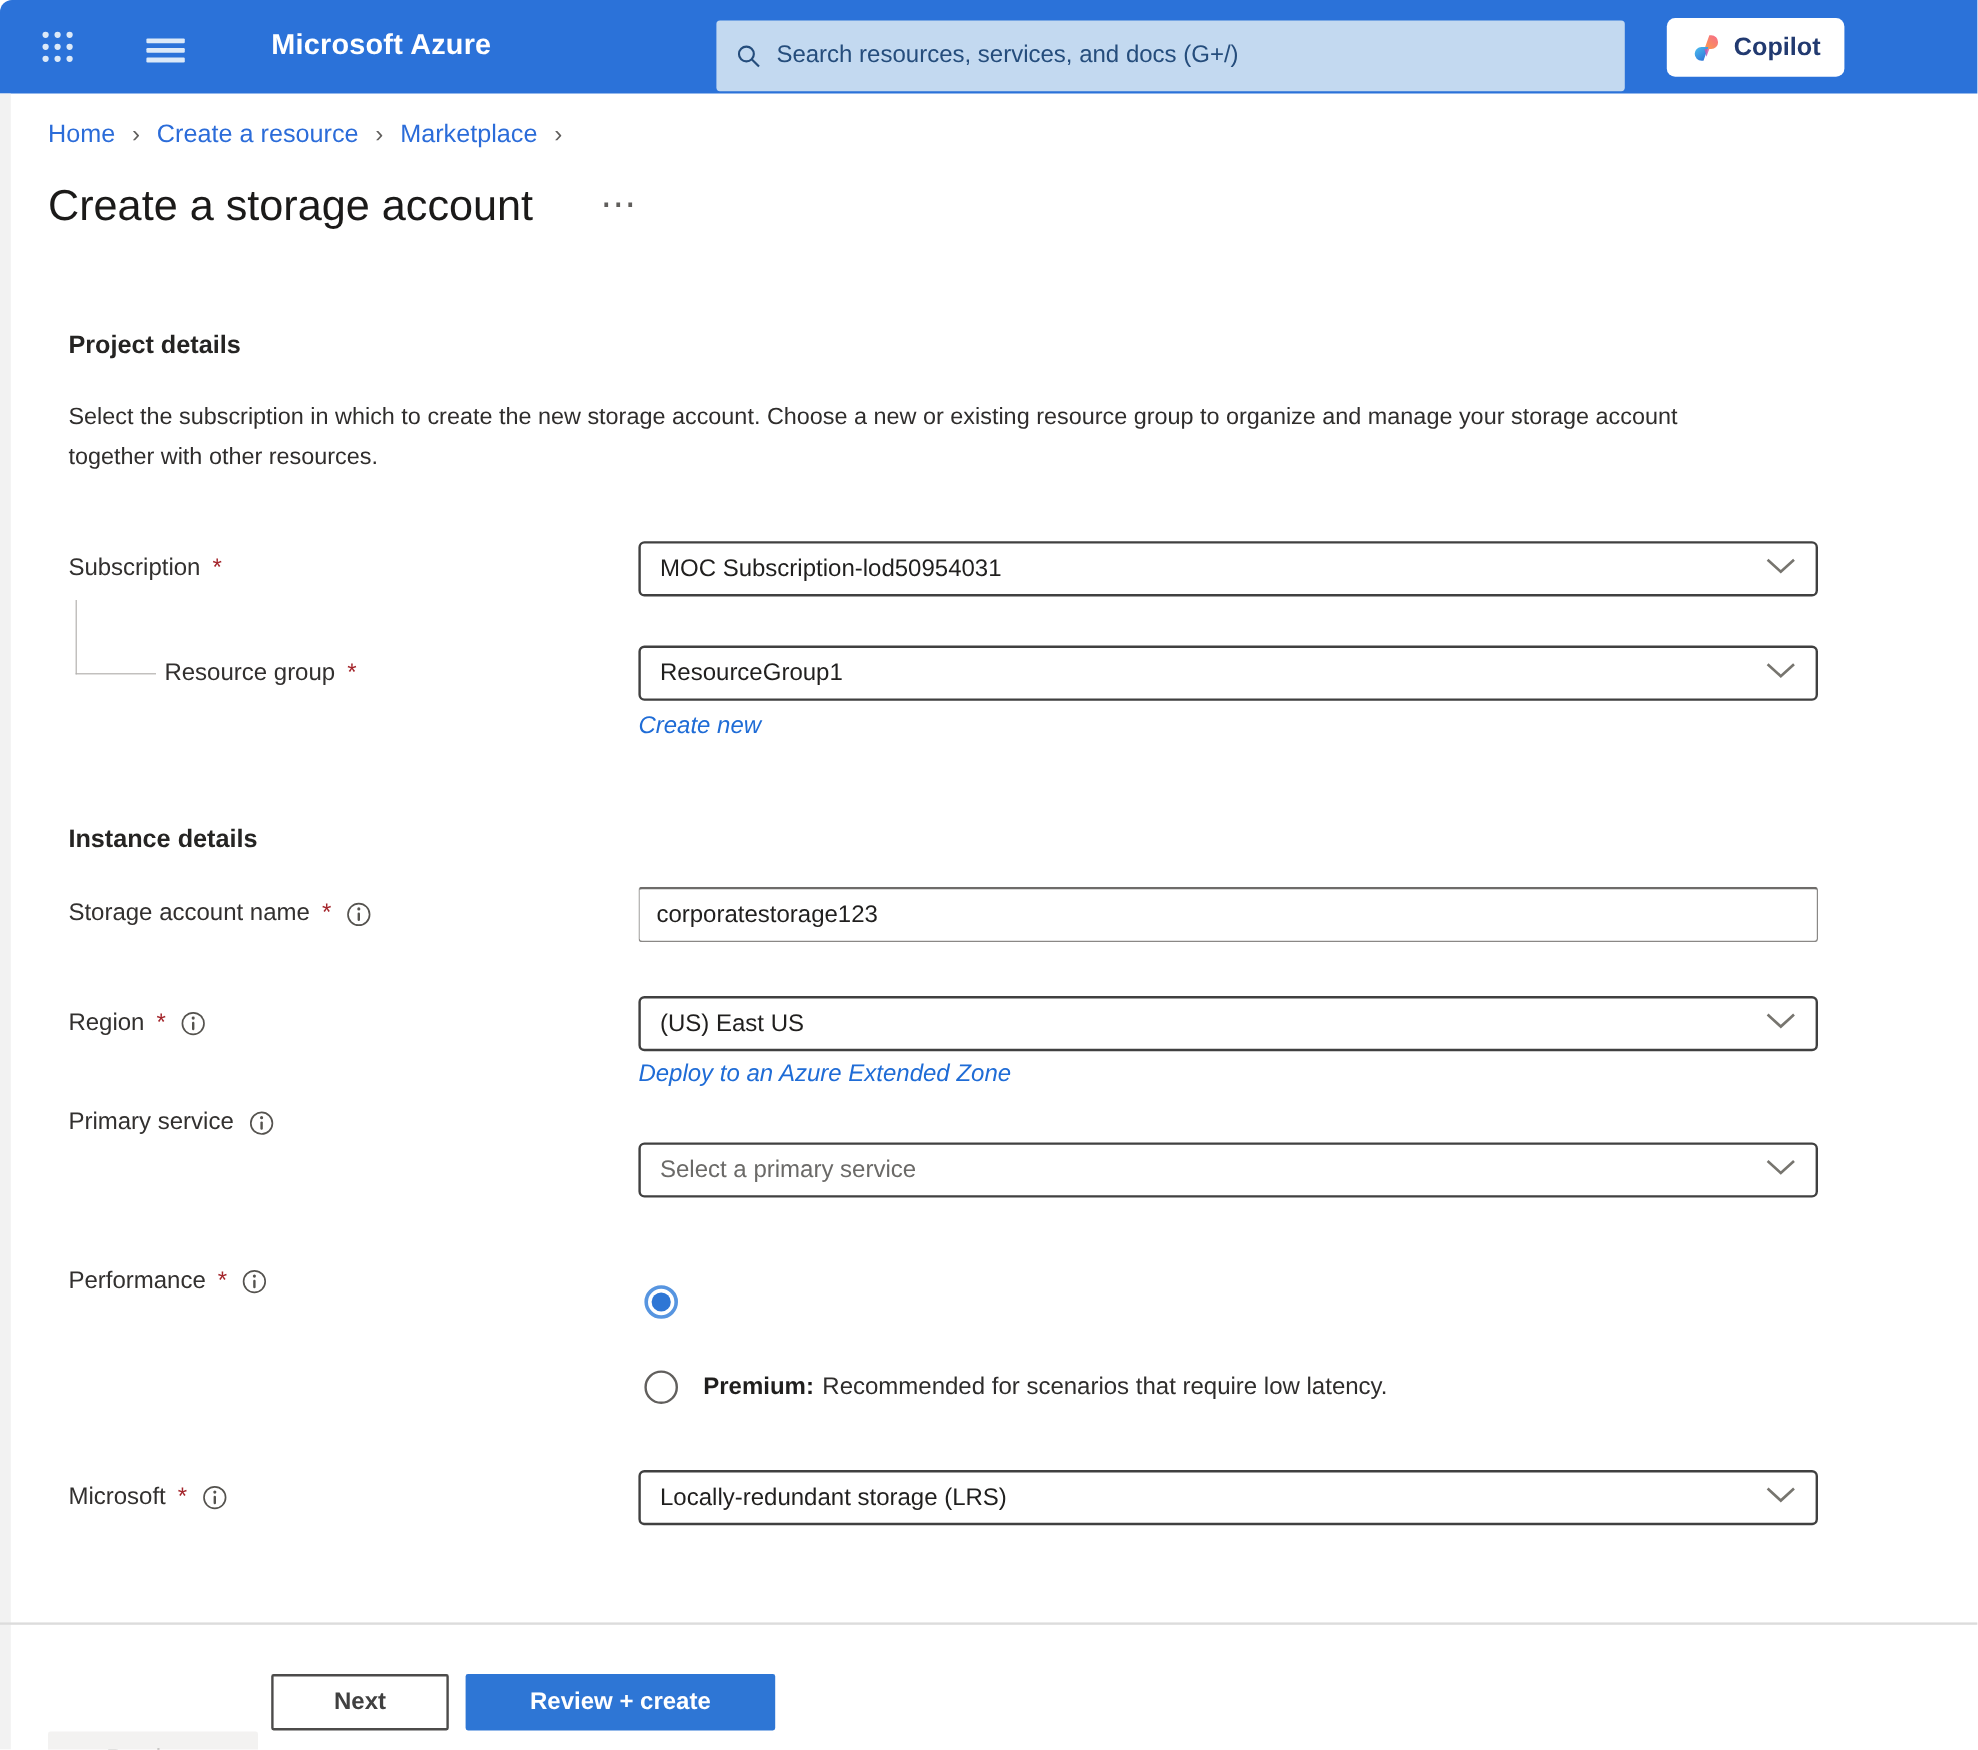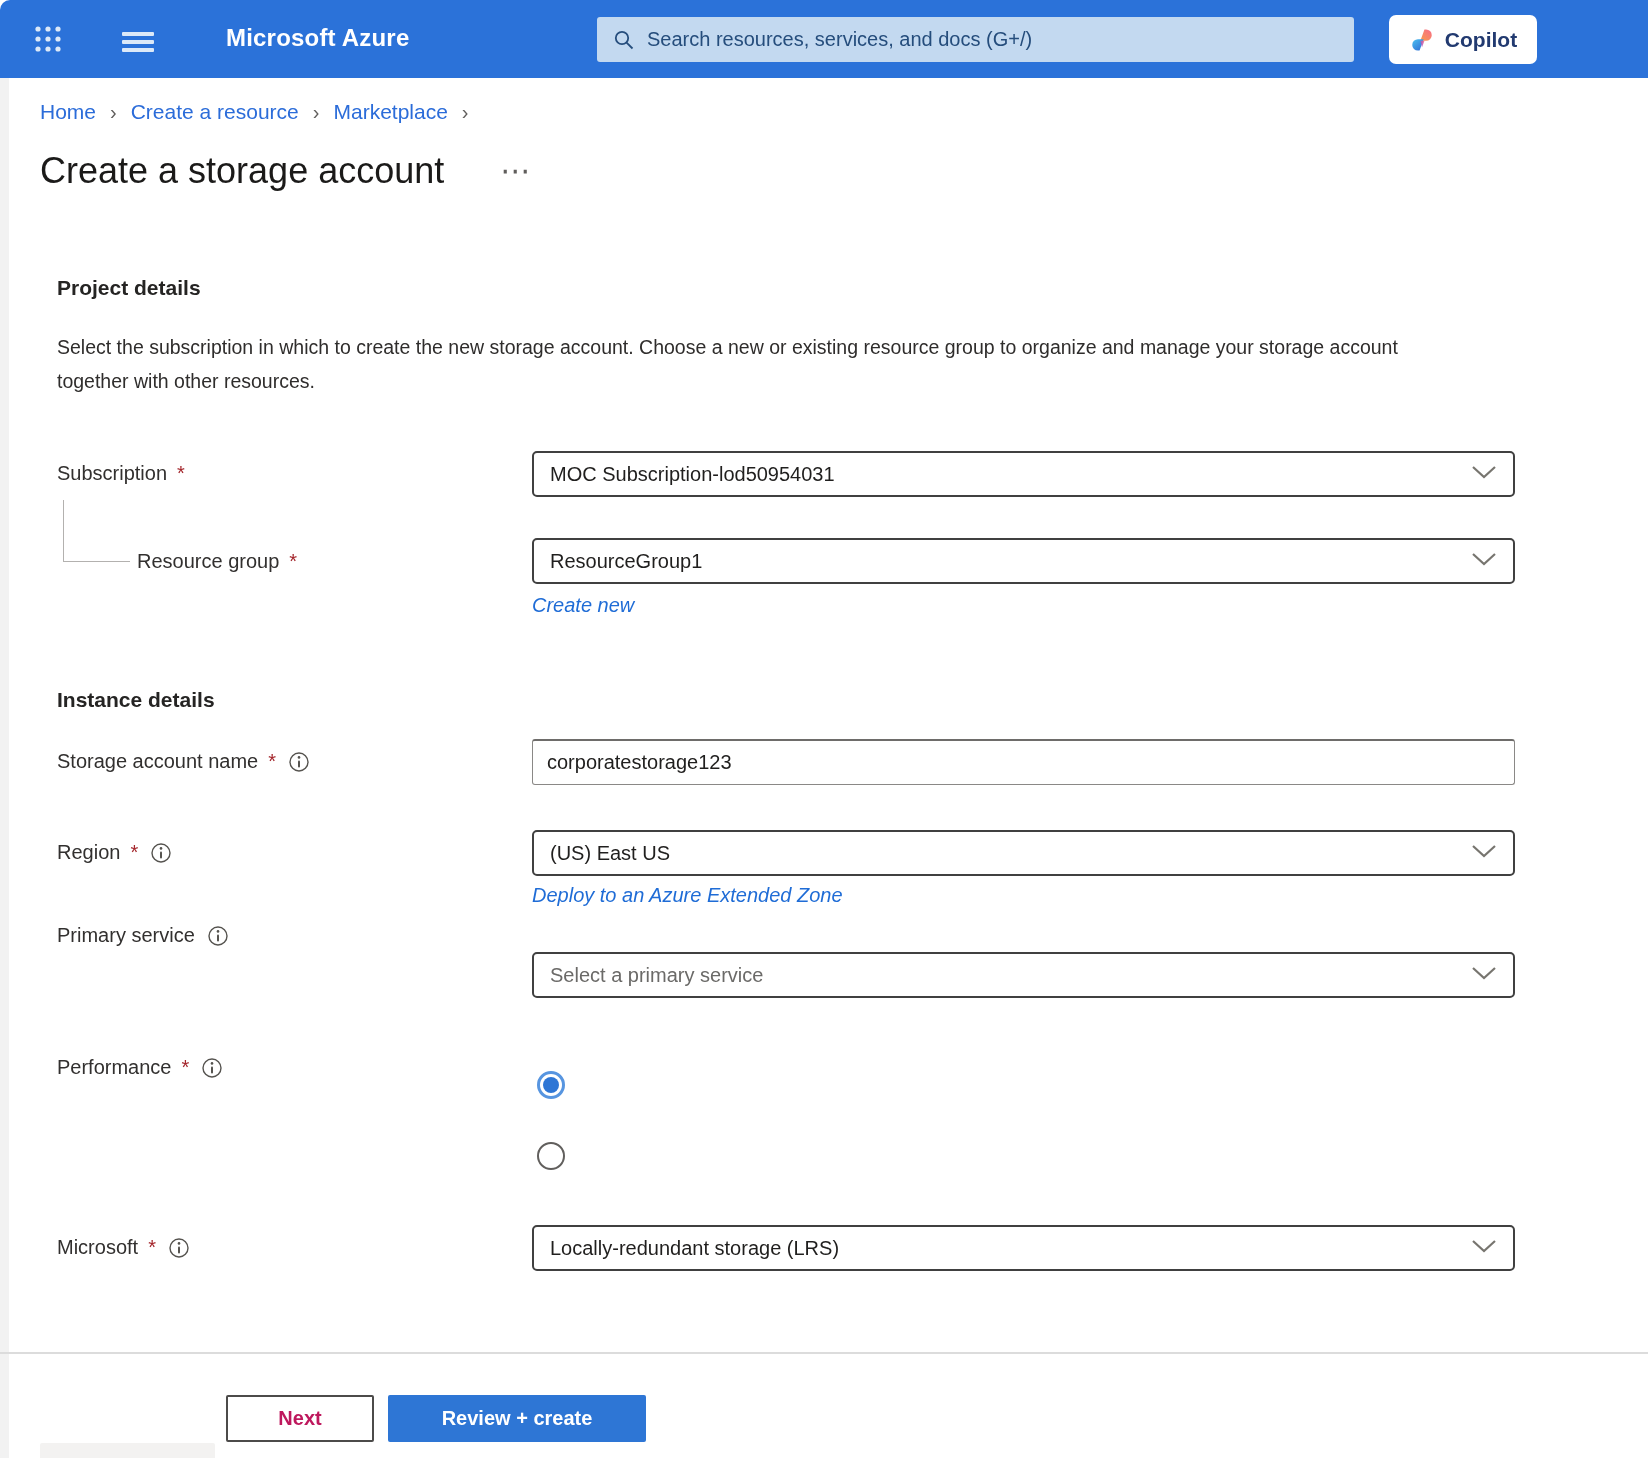--- a/index.html
+++ b/index.html
@@ -14,21 +14,21 @@
     position:absolute;left:0;top:0;width:1648px;height:78px;
     background:#2b72d9;border-top-left-radius:10px;
   }
   .waffle-btn{position:absolute;left:32px;top:24px;width:34px;height:32px;background:transparent;border:none;cursor:pointer;padding:0;}
   .menu-btn{position:absolute;left:118px;top:26px;width:40px;height:26px;background:transparent;border:none;cursor:pointer;padding:2px 4px;}
   .menu-btn span{display:block;height:4px;background:#dce9f8;border-radius:1px;margin:4px 0;width:32px;}
   .brand{
     position:absolute;left:226px;top:24px;font-size:24px;font-weight:bold;color:#ffffff;letter-spacing:.2px;
   }
   .search-box{
-    position:absolute;left:597px;top:17px;width:757px;height:45px;
+    position:absolute;left:597px;top:17px;width:757px;height:59px;
     background:#c3d9f0;border-radius:3px;display:flex;align-items:center;cursor:text;
   }
   .search-box svg{margin-left:16px;flex:0 0 auto;}
   .search-box input{
     flex:1;background:transparent;border:none;outline:none;
     font-family:inherit;font-size:20px;color:#254d7c;margin-left:10px;
   }
   .search-box input::placeholder{color:#254d7c;opacity:1;}
   .copilot-btn{
     position:absolute;left:1389px;top:15px;width:148px;height:49px;
@@ -76,21 +76,21 @@
   .radio-circle{width:28px;height:28px;border-radius:50%;box-sizing:border-box;flex:0 0 auto;}
   .radio-circle.selected{border:3px solid #5795e0;position:relative;background:#fff;}
   .radio-circle.selected::after{content:"";position:absolute;inset:3px;border-radius:50%;background:#2e76d5;}
   .radio-circle.unselected{border:2px solid #615f5d;background:#fff;}
   .radio-text{font-size:20px;color:#2f2d2c;white-space:nowrap;}
   .radio-text b{color:#201f1e;margin-right:7px;}
   
   .divider{position:absolute;left:0;top:1352px;width:1648px;height:2px;background:#dcdcdc;}
   .btn{position:absolute;top:1395px;height:47px;border-radius:2px;font-family:inherit;font-size:20px;cursor:pointer;box-sizing:border-box;}
   .btn-previous{left:40px;width:175px;background:#f3f2f1;border:none;color:#a19f9d;margin-top:48px;}
-  .btn-next{left:226px;width:148px;background:#ffffff;border:2px solid #4c4b4a;color:#be185d;font-weight:bold;}
+  .btn-next{left:226px;width:148px;background:#ffffff;border:2px solid #4c4b4a;color:#404040;font-weight:bold;}
   .btn-review{left:388px;width:258px;background:#2e76d5;border:none;color:#ffffff;font-weight:bold;}
 </style>
 </head>
 <body>
 
 <header class="topbar">
   <button class="waffle-btn">
     <svg width="32" height="30" viewBox="0 0 32 30">
       <g fill="#dce9f8">
         <circle cx="5" cy="5" r="2.6"></circle>
@@ -256,20 +256,23 @@
         <rect x="10" y="9.5" width="2" height="7" rx="1" fill="#55534f"></rect>
         <circle cx="11" cy="6.4" r="1.3" fill="#55534f"></circle>
       </svg>
   </span>
 </div>
 <div class="radio-row" style="top:1071px;">
   <span class="radio-circle selected"></span>
 </div>
 <div class="radio-row" style="top:1142px;">
   <span class="radio-circle unselected"></span>
+  <span class="radio-text">
+    <b>Premium:</b><span>Recommended for scenarios that require low latency.</span>
+  </span>
 </div>
 
 <div class="field-label" style="top:1236px;">
   <span>Microsoft</span>
     <span class="req">*</span>
   <span class="info-icon">
     <svg width="22" height="22" viewBox="0 0 22 22">
         <circle cx="11" cy="11" r="9" fill="none" stroke="#55534f" stroke-width="1.4"></circle>
         <rect x="10" y="9.5" width="2" height="7" rx="1" fill="#55534f"></rect>
         <circle cx="11" cy="6.4" r="1.3" fill="#55534f"></circle>

